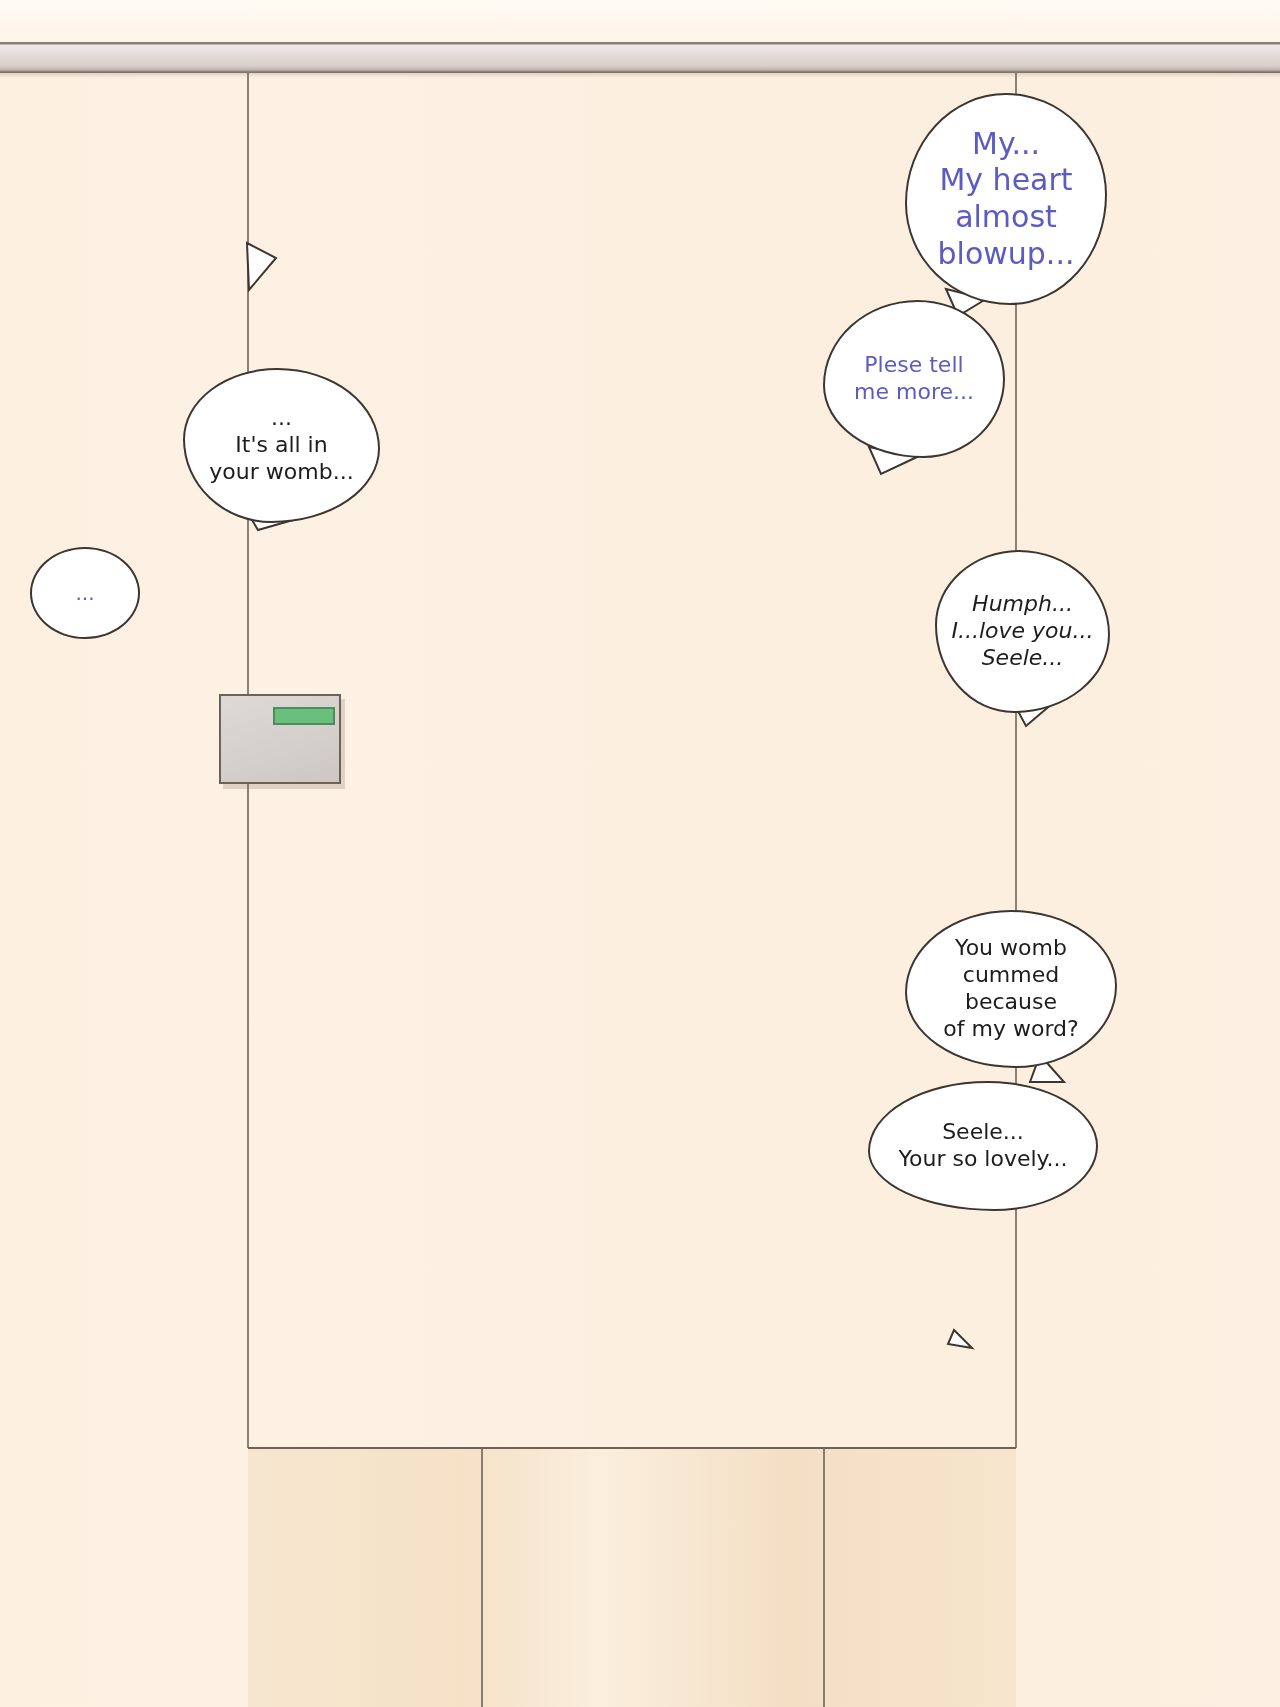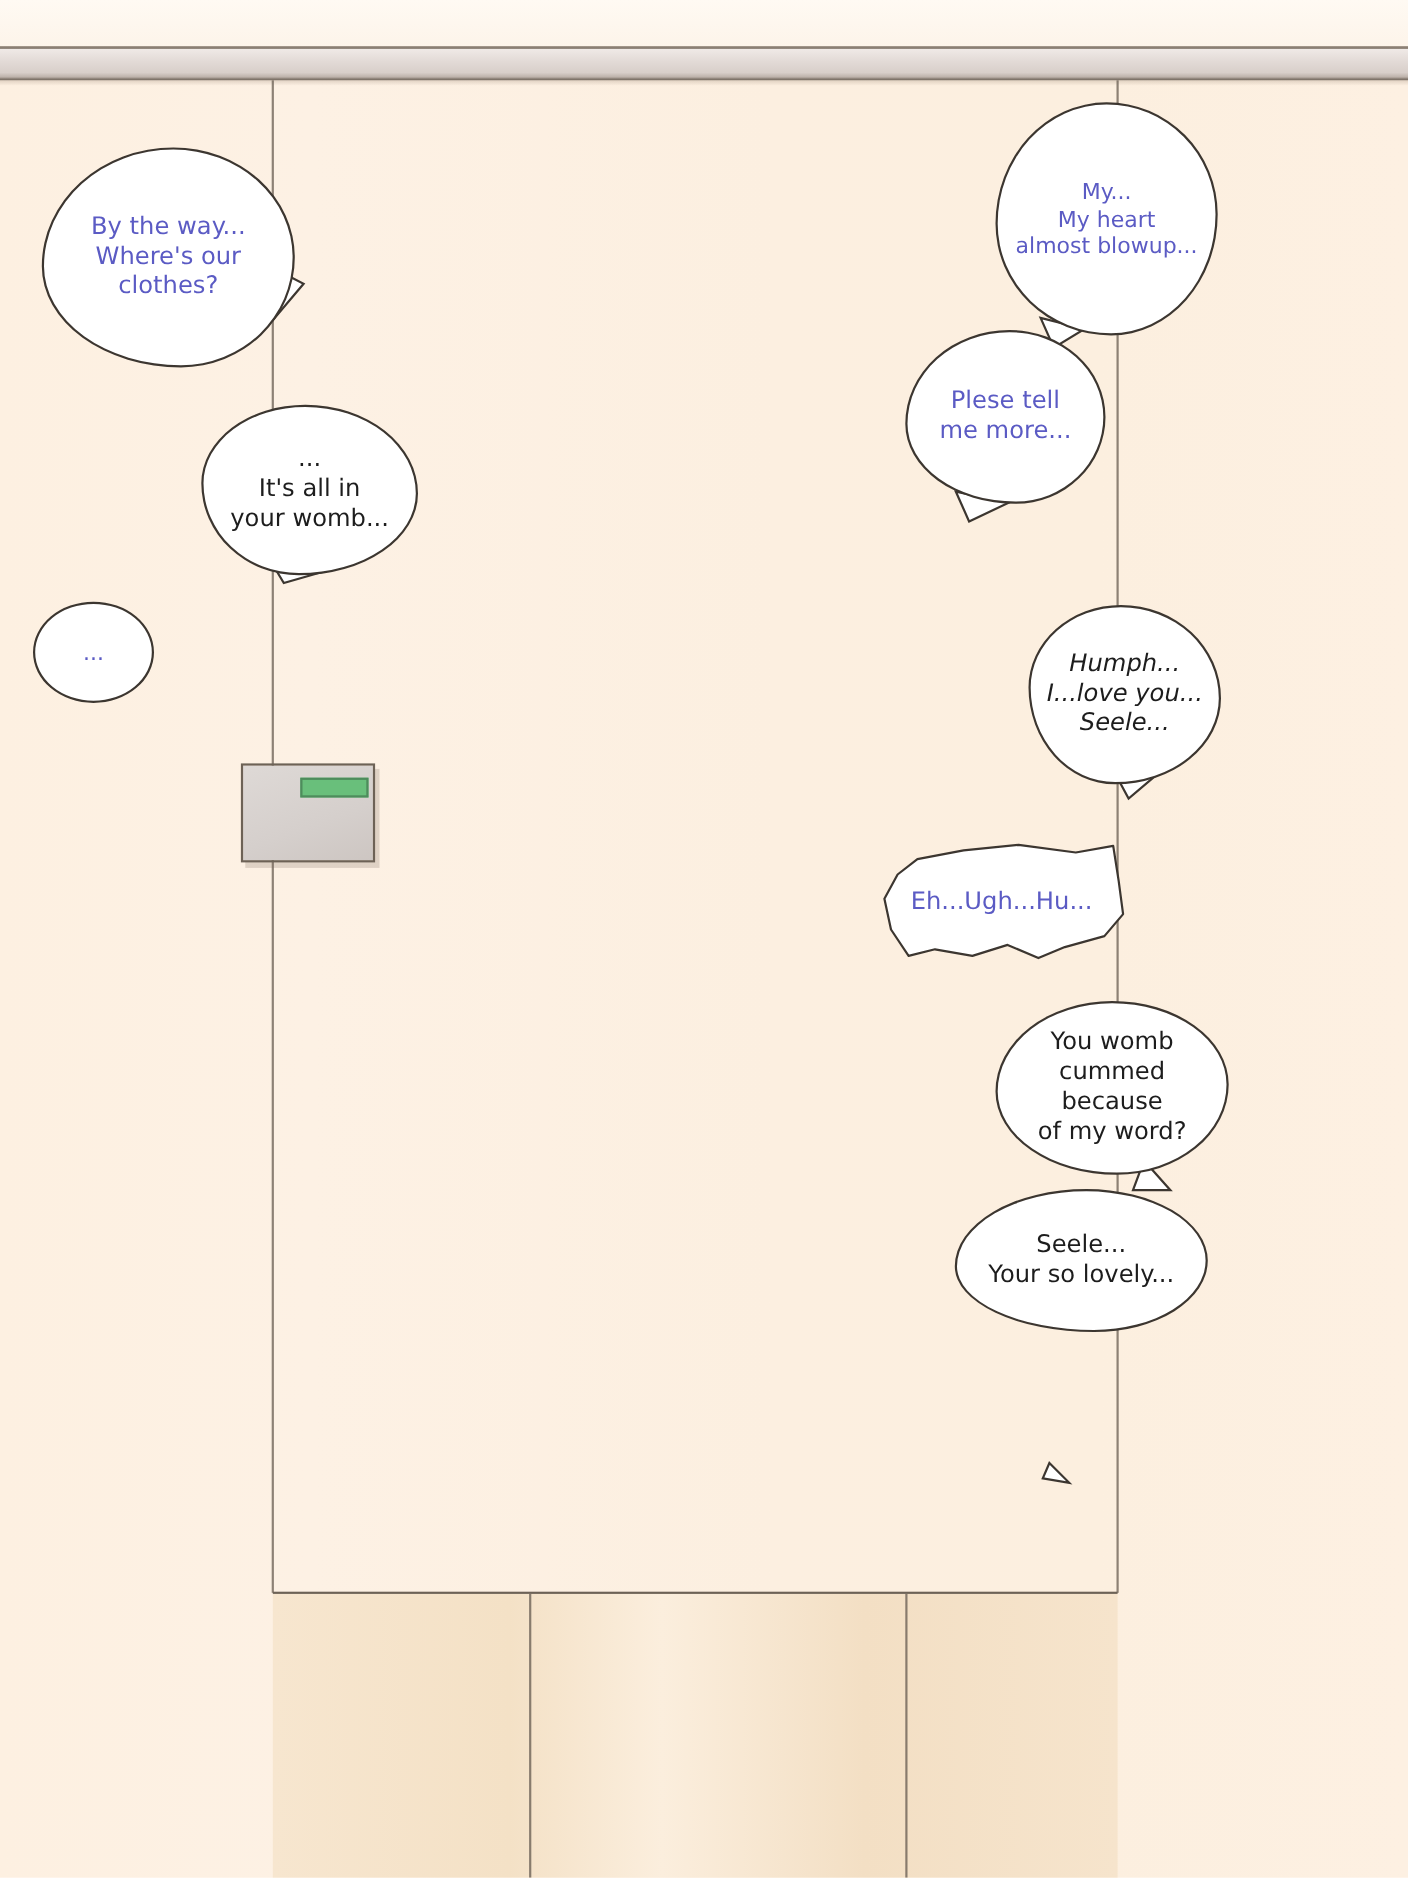--- a/index.html
+++ b/index.html
@@ -118,21 +118,21 @@
   }
 
   
   .tail-svg { position: absolute; overflow: visible; }
 
   
   #bub-clothes   { left: 38px;  top: 134px; width: 230px; height: 200px; font-size: 22px; }
   #bub-womb      { left: 183px; top: 368px; width: 197px; height: 155px; font-size: 22px; }
   #bub-dots      { left: 30px;  top: 547px; width: 110px; height: 92px;  font-size: 20px; }
 
-  #bub-heart     { left: 905px; top: 93px;  width: 202px; height: 212px; font-size: 20px; }
+  #bub-heart     { left: 905px; top: 93px;  width: 202px; height: 212px; font-size: 30px; }
   #bub-more      { left: 823px; top: 300px; width: 182px; height: 158px; font-size: 22px; }
   #bub-humph     { left: 935px; top: 550px; width: 175px; height: 163px; font-size: 22px; font-style: italic; }
   #bub-shout     { left: 798px; top: 765px; width: 225px; height: 110px; font-size: 22px; }
   #bub-cummed    { left: 905px; top: 910px; width: 212px; height: 158px; font-size: 22px; }
   #bub-lovely    { left: 868px; top: 1081px; width: 230px; height: 130px; font-size: 22px; }
   #bub-heheh     { left: 871px; top: 1257px; width: 106px; height: 88px; font-size: 20px; }
 </style>
 </head>
 <body>
 
@@ -164,25 +164,20 @@
 
     <path d="M869,447 L881,474 L917,457 Z" fill="#ffffff" stroke="#3c3630" stroke-width="2"></path>
 
     <path d="M1012,700 L1026,726 L1053,703 Z" fill="#ffffff" stroke="#3c3630" stroke-width="2"></path>
 
     <path d="M1040,1055 L1064,1082 L1030,1082 Z" fill="#ffffff" stroke="#3c3630" stroke-width="2"></path>
 
     <path d="M954,1330 L972,1348 L948,1344 Z" fill="#ffffff" stroke="#3c3630" stroke-width="2"></path>
   </svg>
 
-  <div class="bubble b-blob1 blue" id="bub-clothes">
-    <span class="txt">By the way...
-Where's our
-clothes?</span>
-  </div>
 
   <div class="bubble b-blob2 black" id="bub-womb">
     <span class="txt">...
 It's all in
 your womb...</span>
   </div>
 
   <div class="bubble b-round blue" id="bub-dots">
     <span class="txt">...</span>
   </div>
@@ -197,28 +192,20 @@
     <span class="txt">Plese tell
 me more...</span>
   </div>
 
   <div class="bubble b-blob2 black" id="bub-humph">
     <span class="txt">Humph...
 I...love you...
 Seele...</span>
   </div>
 
-  <div class="bubble b-jag blue" id="bub-shout">
-    <svg style="position:absolute;left:0;top:0;width:225px;height:110px" viewBox="0 0 225 110" preserveAspectRatio="none">
-      <path d="M6,52 L18,30 L36,16 L78,8 L128,3 L180,10 L214,4 L219,36
-               L223,66 L206,86 L170,96 L146,106 L118,94 L86,104 L52,98
-               L28,104 L12,80 Z" fill="#ffffff" stroke="#3c3630" stroke-width="2" stroke-linejoin="round"></path>
-    </svg>
-    <span class="txt" style="position:relative">Eh...Ugh...Hu...</span>
-  </div>
 
   <div class="bubble b-blob3 black" id="bub-cummed">
     <span class="txt">You womb
 cummed because
 of my word?</span>
   </div>
 
   <div class="bubble b-blob1 black" id="bub-lovely">
     <span class="txt">Seele...
 Your so lovely...</span>

